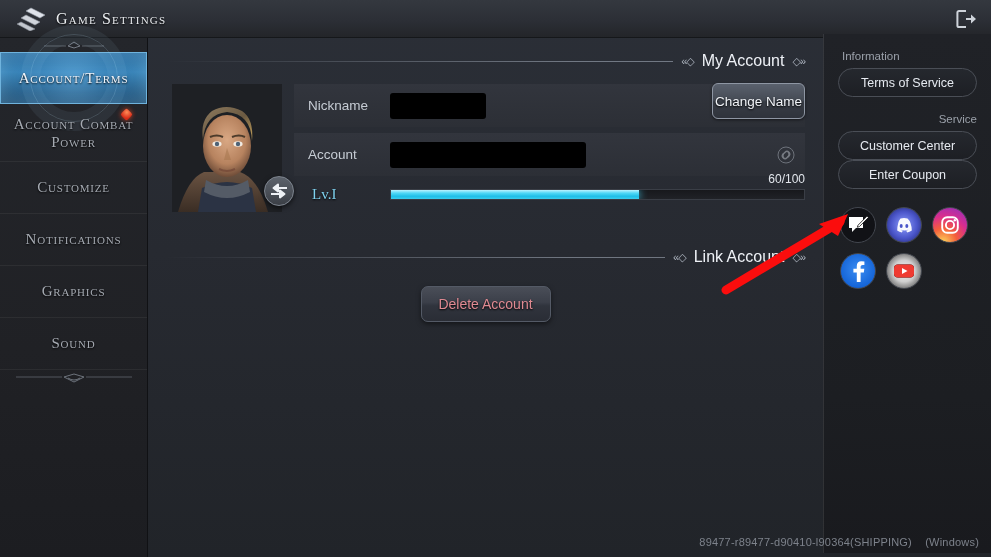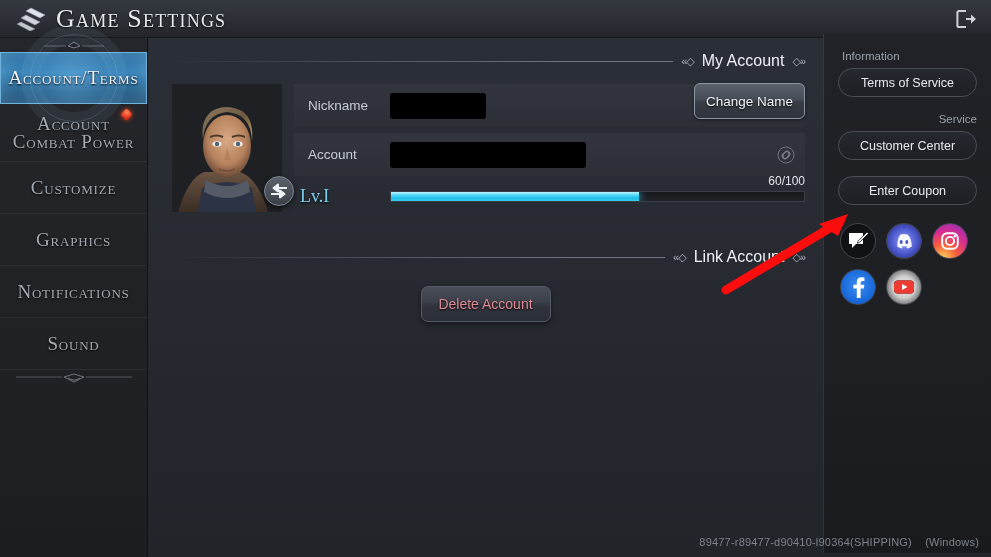--- a/index.html
+++ b/index.html
@@ -16,42 +16,42 @@
   .titlebar {
     position:absolute; left:0; top:0; width:991px; height:38px;
     background:linear-gradient(180deg,#34383f 0%,#2c2f36 55%,#232529 100%);
     border-bottom:1px solid #15171a;
     display:flex; align-items:center;
   }
   .title-logo { width:34px; height:26px; margin-left:14px; margin-right:8px;
                 display:flex; align-items:center; justify-content:center; }
   .title-text {
     font-family:"Liberation Serif", serif;
-    font-size:26px; letter-spacing:1.2px; color:#e9ecef;
+    font-size:16px; letter-spacing:1.2px; color:#e9ecef;
     font-variant:small-caps; text-shadow:0 1px 2px #000;
   }
   .logout-btn {
     position:absolute; right:10px; top:6px; width:30px; height:26px;
     display:flex; align-items:center; justify-content:center; cursor:pointer;
   }
 
   
   .sidebar {
     position:absolute; left:0; top:38px; width:148px; height:519px;
     background:linear-gradient(180deg,#24262b 0%,#202125 60%,#1c1d21 100%);
     border-right:1px solid #101114;
   }
   .side-orn { height:14px; display:flex; align-items:center; justify-content:center;
               color:#6a6f78; font-size:9px; letter-spacing:-1px; }
   .nav { position:relative; }
   .nav-item {
     position:relative; min-height:52px; display:flex; align-items:center;
     justify-content:center; text-align:center; cursor:pointer; padding:4px 11px;
     font-family:"Liberation Serif", serif; font-variant:small-caps;
-    font-size:19px; letter-spacing:0.8px; color:#a5aab2;
+    font-size:15px; letter-spacing:0.8px; color:#a5aab2;
     text-shadow:0 1px 2px #000;
     border-bottom:1px solid rgba(255,255,255,0.055);
   }
   .nav-item.tall { min-height:58px; line-height:18px; }
   .nav-item.selected {
     color:#f0f4fa;
     background:
       radial-gradient(circle at 50% 50%, rgba(120,190,240,0.38) 0%, rgba(40,110,170,0.20) 55%, rgba(20,60,100,0.05) 100%),
       linear-gradient(180deg,#2e6e9e 0%,#3c89bd 38%,#2d6791 72%,#1e4a6c 100%);
     border:1px solid #6fb3dd; border-bottom-color:#6fb3dd;
@@ -107,31 +107,31 @@
     margin-bottom:6px;
   }
   .field-label{ width:96px; padding-left:14px; font-size:13.5px; color:#c6ccd4; }
   .field-value{ flex:1 1 auto; height:100%; display:flex; align-items:center; }
   .redacted{ height:26px; background:#000; border-radius:3px; }
   .redacted.nick{ width:96px; }
   .redacted.acct{ width:196px; }
   .link-icon{ position:absolute; right:10px; top:50%; transform:translateY(-50%);
               width:18px; height:18px; opacity:.45; cursor:pointer; }
   .change-name{
-    position:absolute; right:0px; top:-1px; height:36px; padding:0 11px;
+    position:absolute; right:0px; top:-1px; height:36px; padding:0 2px;
     display:flex; align-items:center; justify-content:center;
     border-radius:6px; border:1px solid #8e96a3; cursor:pointer;
     background:linear-gradient(180deg,#5a616d 0%,#454b55 48%,#383d46 52%,#2f333b 100%);
     font-size:13.5px; color:#f0f3f7; text-shadow:0 1px 2px #000;
     box-shadow:0 1px 3px rgba(0,0,0,.55);
   }
 
   .level-row{ position:relative; display:flex; align-items:center; margin-top:10px; }
-  .lv-label{ width:96px; padding-left:6px;
-    font-family:"Liberation Serif", serif; font-size:18px; color:#7fd2ef;
+  .lv-label{ width:96px; padding-left:18px;
+    font-family:"Liberation Serif", serif; font-size:15px; color:#7fd2ef;
     text-shadow:0 1px 2px #000; }
   .bar-wrap{ position:relative; flex:1 1 auto; margin-right:0px; }
   .bar-count{ position:absolute; right:0; top:-17px; font-size:12px; color:#e2e6ec; }
   .bar-track{
     height:11px; background:linear-gradient(180deg,#17181c,#202227);
     border:1px solid #3a3e46; overflow:hidden;
   }
   .bar-fill{
     height:100%;
     background:linear-gradient(180deg,#bdf3ff 0%,#4fd8f7 35%,#1fbfe8 70%,#39cdef 100%);
@@ -153,21 +153,21 @@
     border-left:1px solid rgba(255,255,255,0.10);
     background:linear-gradient(180deg,#202227 0%,#1c1e22 70%,#191a1e 100%);
     padding:14px 14px 0 14px;
   }
   .grp-title{ font-size:11.5px; color:#9aa0a9; margin:2px 0 6px 4px; }
   .grp-title.second{ margin-top:16px;text-align:right; }
   .pill{
     height:29px; border-radius:15px; border:1px solid #4a4e56;
     background:linear-gradient(180deg,#25282e,#1d1f24);
     display:flex; align-items:center; justify-content:center;
-    font-size:12.5px; color:#e6eaf0; margin-bottom:16px; cursor:pointer;
+    font-size:12.5px; color:#e6eaf0; margin-bottom:0; cursor:pointer;
   }
   .socials{ display:flex; flex-wrap:wrap; gap:10px; margin-top:18px; padding-left:2px; }
   .soc{
     width:36px; height:36px; border-radius:50%; cursor:pointer;
     display:flex; align-items:center; justify-content:center;
     border:1px solid #43474f; background:#111216; position:relative; overflow:hidden;
   }
   .soc.discord{ background:radial-gradient(circle at 50% 50%,#8f9fff 0%,#4a55c9 55%,#1c2060 100%); }
   .soc.instagram{ background:radial-gradient(circle at 30% 100%,#fdd25a 0%,#f45f3b 33%,#d92d8e 62%,#8a2fc4 100%); }
   .soc.facebook{ background:radial-gradient(circle at 50% 45%,#3b8df2 0%,#1565d8 70%,#0b3f94 100%); }
@@ -221,24 +221,24 @@
         <span class="nav-label">Account/Terms</span>
       </div>
       <div class="nav-item tall">
         <span class="badge-dot"></span>
         <span class="nav-label">Account Combat Power</span>
       </div>
       <div class="nav-item">
         <span class="nav-label">Customize</span>
       </div>
       <div class="nav-item">
+        <span class="nav-label">Notifications</span>
+      </div>
+      <div class="nav-item">
         <span class="nav-label">Graphics</span>
-      </div>
-      <div class="nav-item">
-        <span class="nav-label">Notifications</span>
       </div>
       <div class="nav-item">
         <span class="nav-label">Sound</span>
       </div>
     </div>
 
     <div class="side-orn" style="margin-top:2px;">
       <svg width="120" height="12" viewBox="0 0 120 12">
         <path d="M2 4 H48 M72 4 H118" stroke="#52565e" stroke-width="1" fill="none"></path>
         <path d="M50 4 L60 1 L70 4 L60 9 Z" fill="none" stroke="#6d737c" stroke-width="1"></path>

